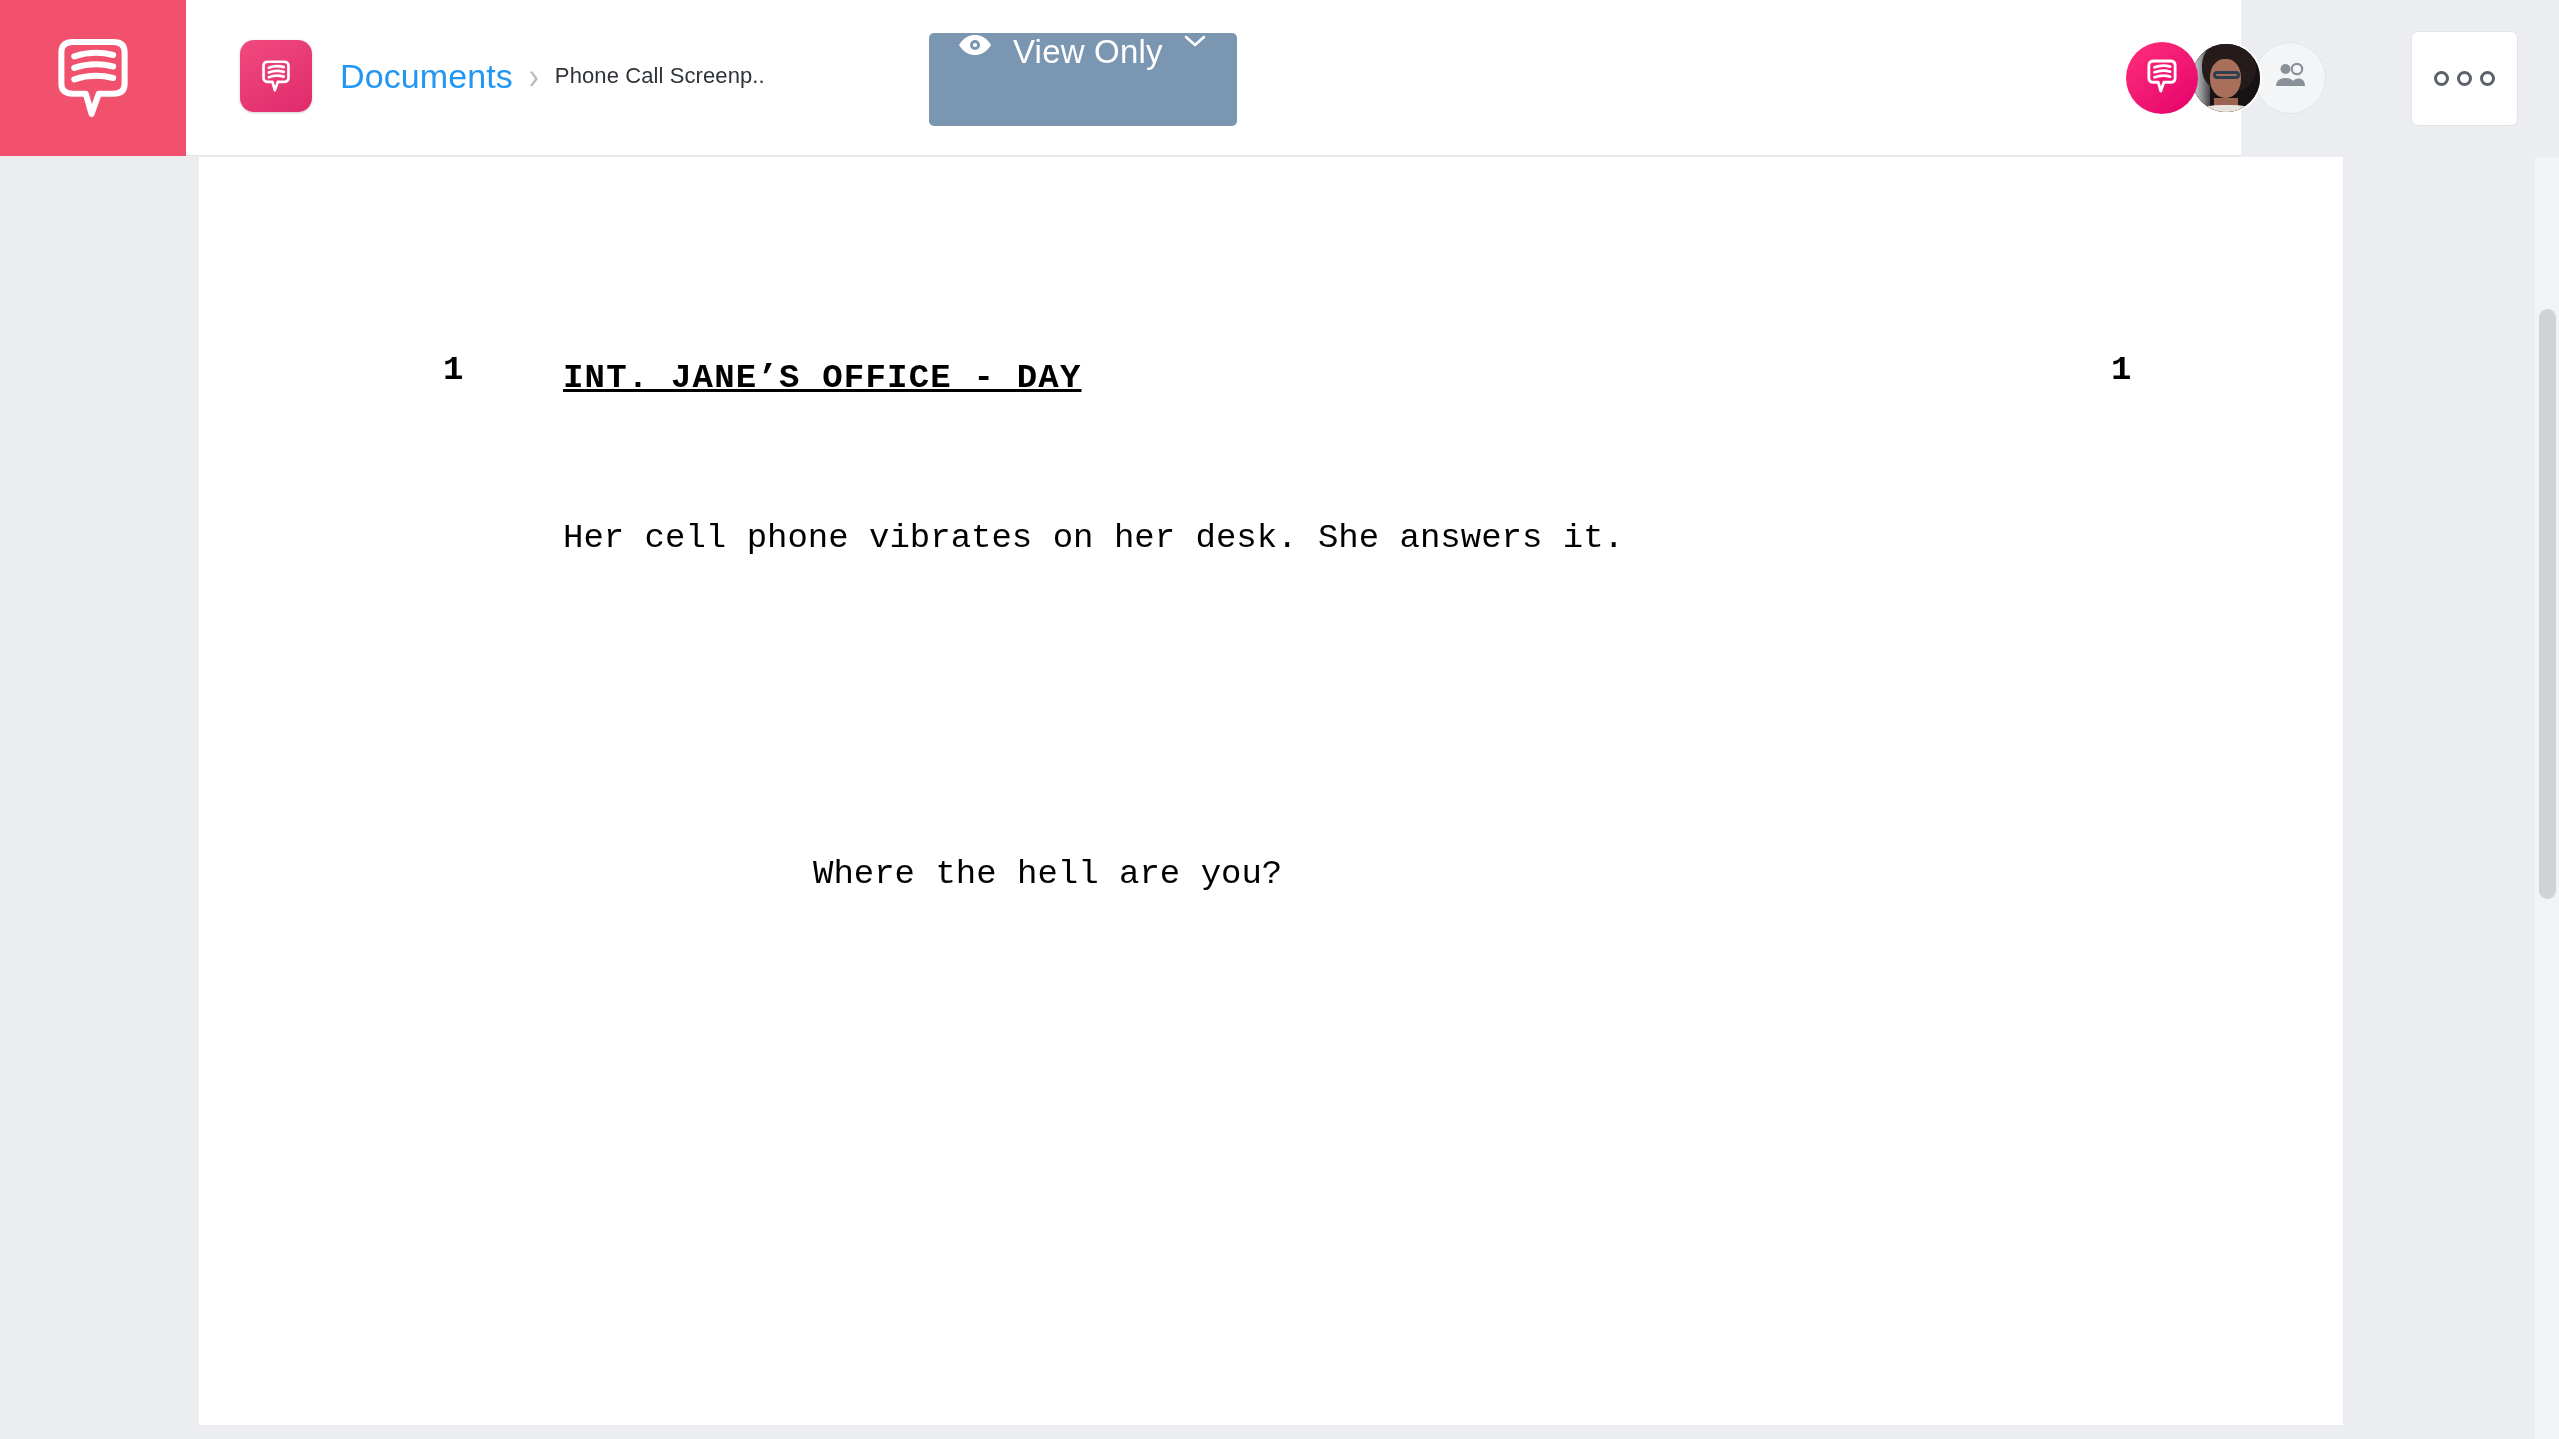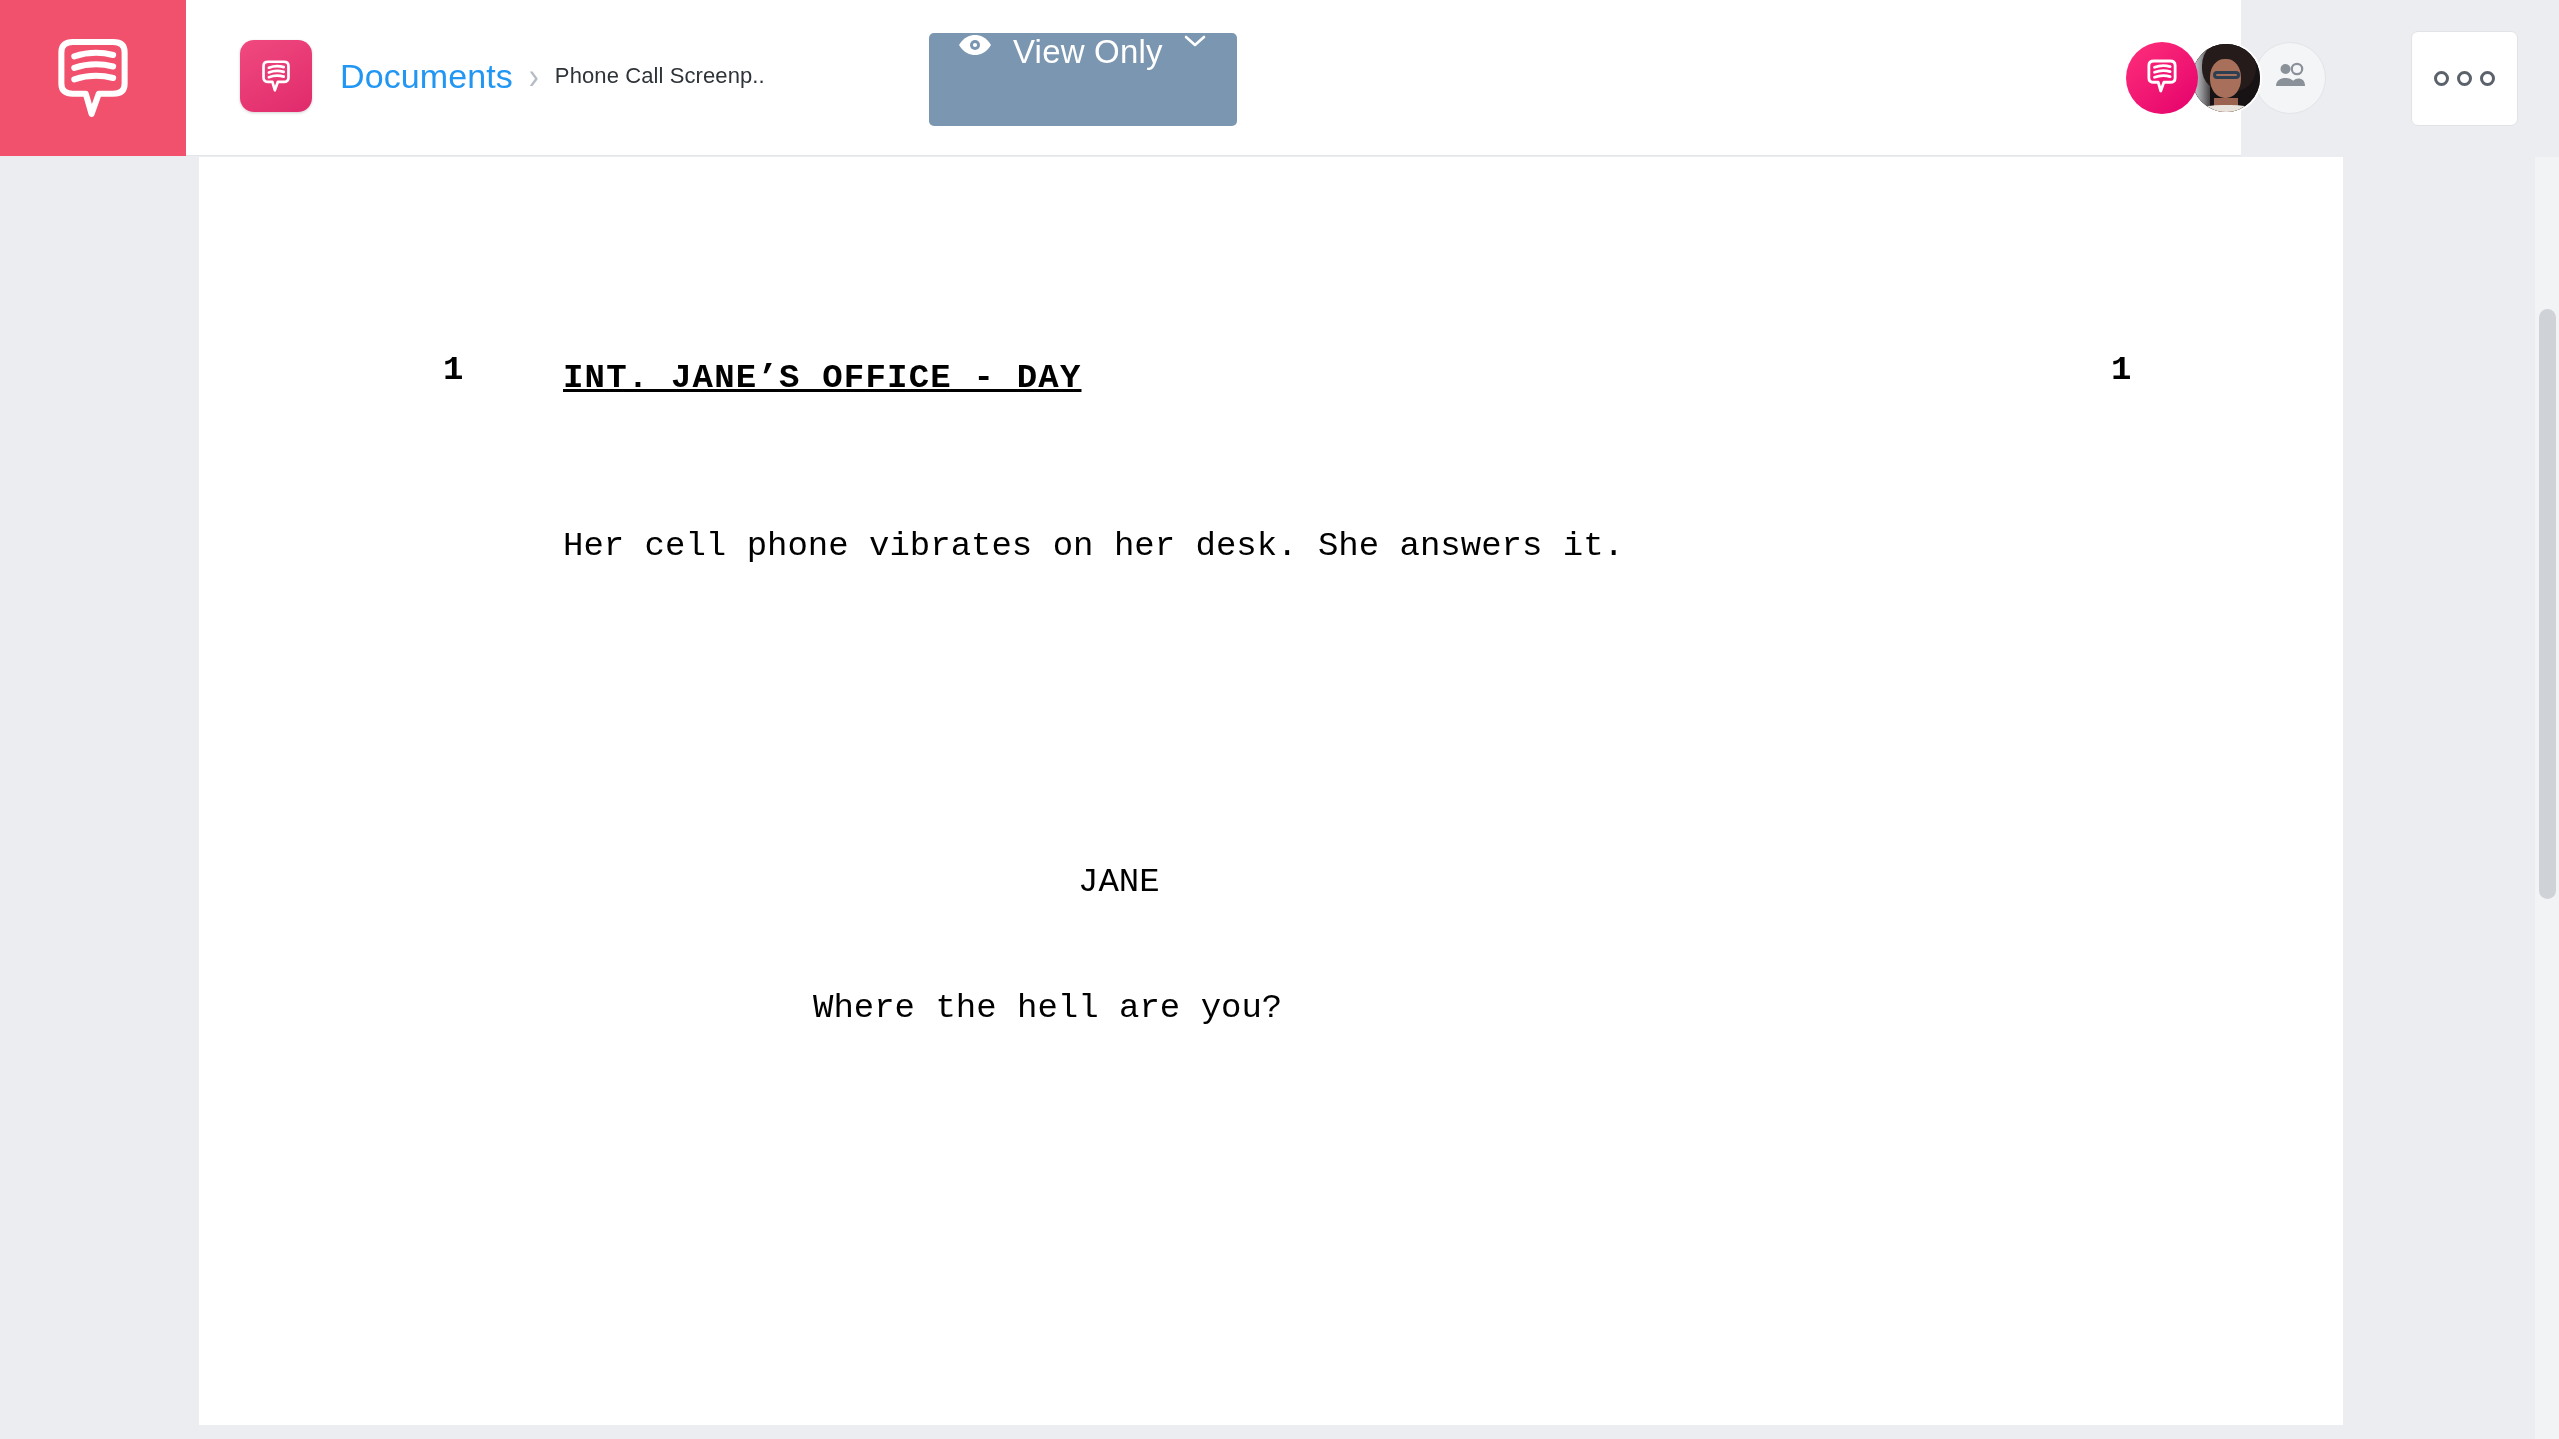--- a/index.html
+++ b/index.html
@@ -333,25 +333,24 @@
 
 <div class="page">
   <div class="script">
 
     <div class="slug-row">
       <span class="scene-no-left">1</span>
       <span class="slug">INT. JANE’S OFFICE - DAY</span>
       <span class="scene-no-right">1</span>
     </div>
 
-    <div class="action" style="margin-top:8px">Her cell phone vibrates on her desk. She answers it.</div>
+    <div class="action" style="margin-top:0">Her cell phone vibrates on her desk. She answers it.</div>
 
     <div class="blank"></div>
 
-    <div class="char">JANE</div>
     <div class="dial">Where the hell are you?</div>
 
     <div class="blank"></div>
     
 
     
     
     
 
     

